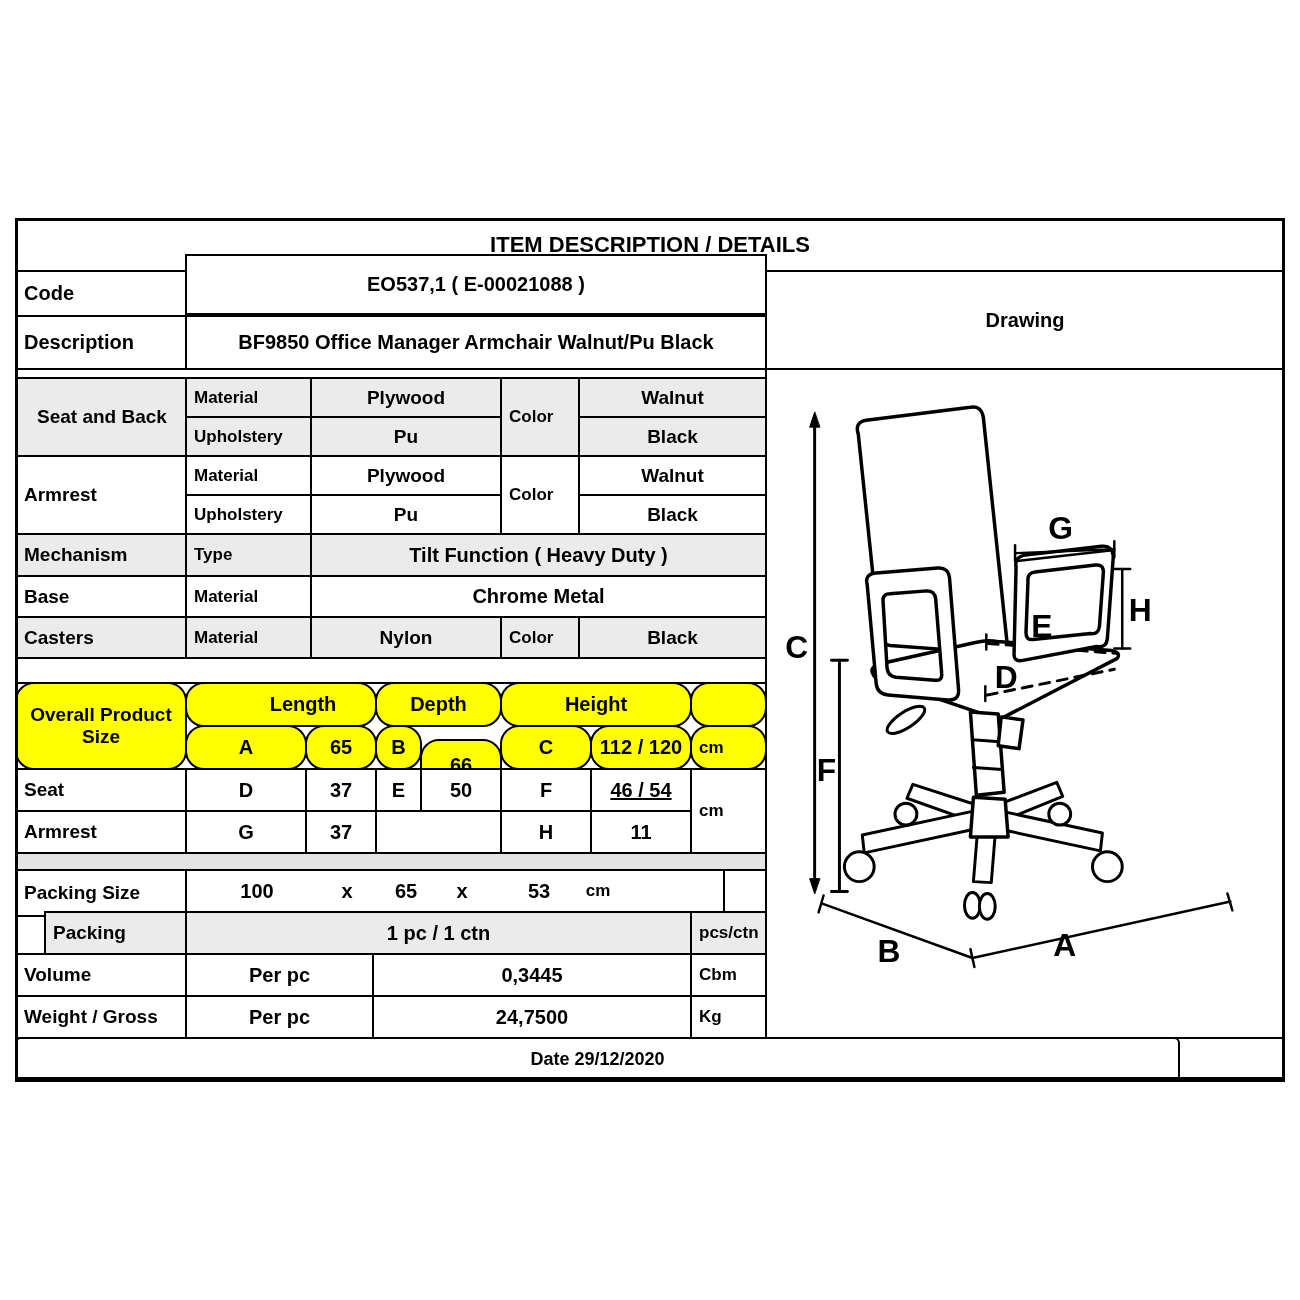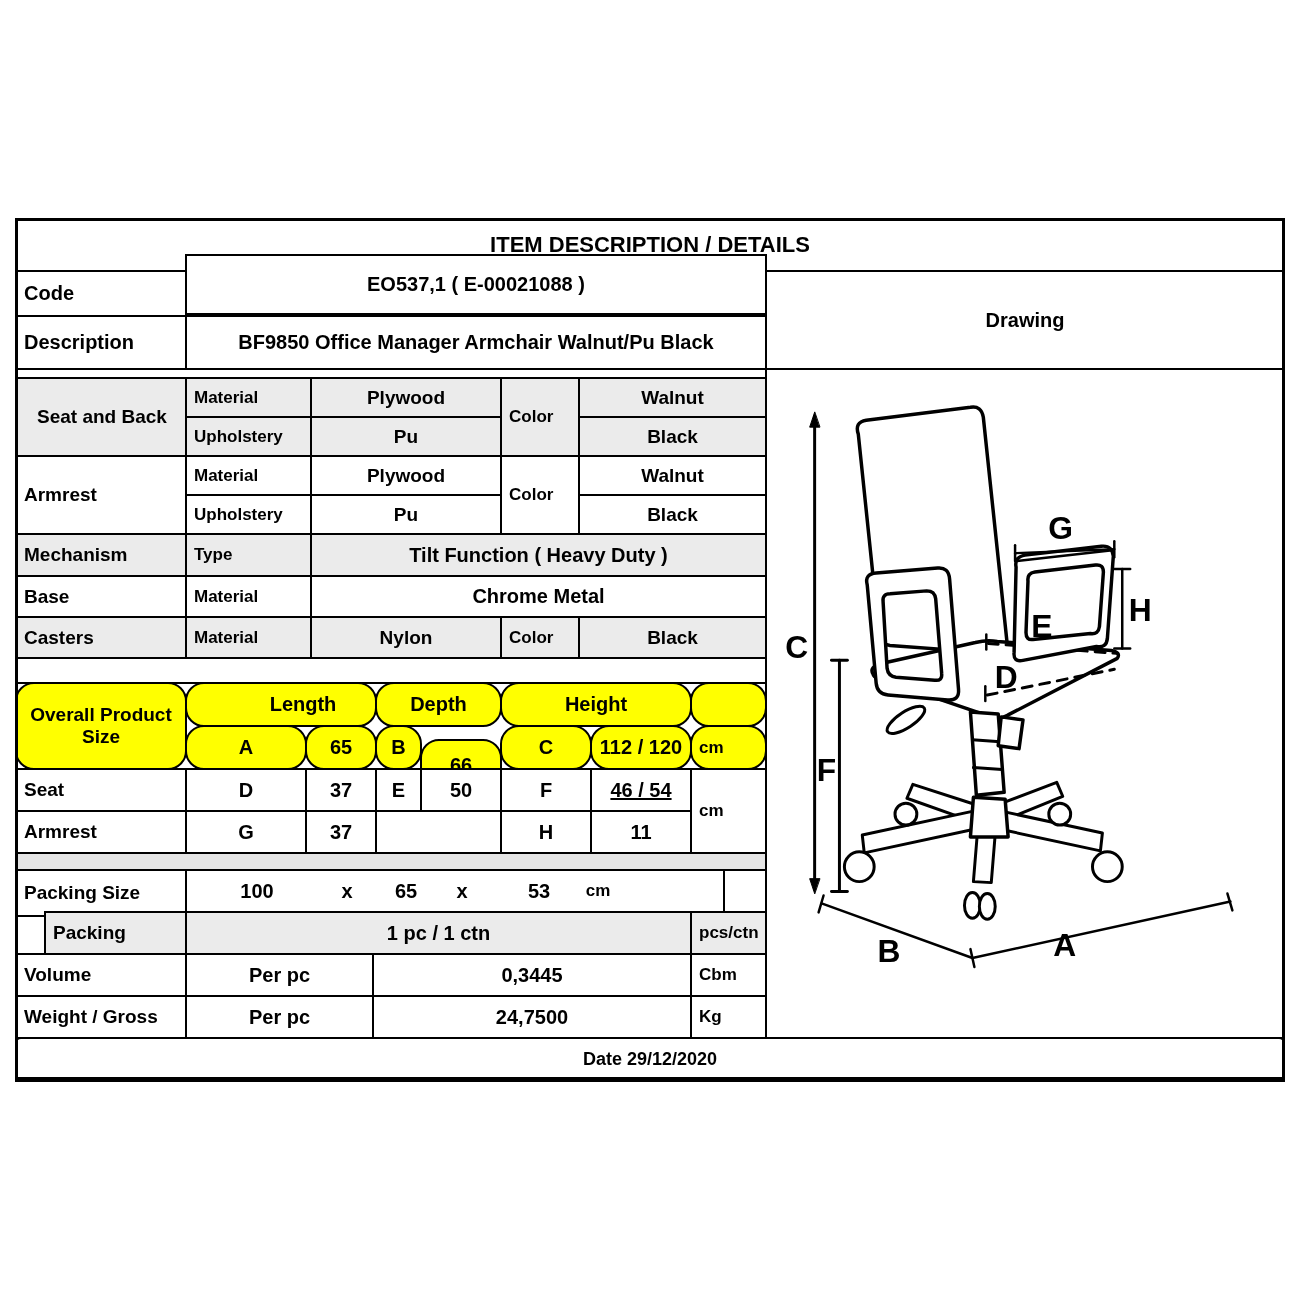--- a/index.html
+++ b/index.html
@@ -114,21 +114,21 @@
     <div class="cell l gray sm" style="left:675px;top:693px;width:77px;height:44px;">pcs/ctn</div>
     <div class="cell l" style="left:0px;top:735px;width:172px;height:44px;">Volume</div>
     <div class="cell c md" style="left:170px;top:735px;width:189px;height:44px;">Per pc</div>
     <div class="cell c md" style="left:357px;top:735px;width:320px;height:44px;">0,3445</div>
     <div class="cell l sm" style="left:675px;top:735px;width:77px;height:44px;">Cbm</div>
     <div class="cell l" style="left:0px;top:777px;width:172px;height:44px;">Weight / Gross</div>
     <div class="cell c md" style="left:170px;top:777px;width:189px;height:44px;">Per pc</div>
     <div class="cell c md" style="left:357px;top:777px;width:320px;height:44px;">24,7500</div>
     <div class="cell l sm" style="left:675px;top:777px;width:77px;height:44px;">Kg</div>
 
-    <div class="cell c date" style="left:0px;top:819px;width:1270px;height:45px;border-radius:6px;">Date 29/12/2020</div>
+    <div class="cell c date" style="left:0px;top:819px;width:1165px;height:45px;border-radius:6px;">Date 29/12/2020</div>
 
     <div class="cell c md" style="left:750px;top:52px;width:520px;height:100px;">Drawing</div>
     <div class="cell" style="left:750px;top:150px;width:520px;height:671px;padding:0;">
       <svg width="516" height="667" viewBox="0 0 520 671" style="display:block;margin:auto;" xmlns="http://www.w3.org/2000/svg">
         <g stroke="#000" fill="none" stroke-linecap="round" stroke-linejoin="round">
 
           <line x1="48" y1="46" x2="48" y2="523" stroke-width="3"></line>
           <path d="M48,42 l-5,15 l10,0 z" fill="#000" stroke-width="1"></path>
           <path d="M48,527 l-5,-15 l10,0 z" fill="#000" stroke-width="1"></path>
 

